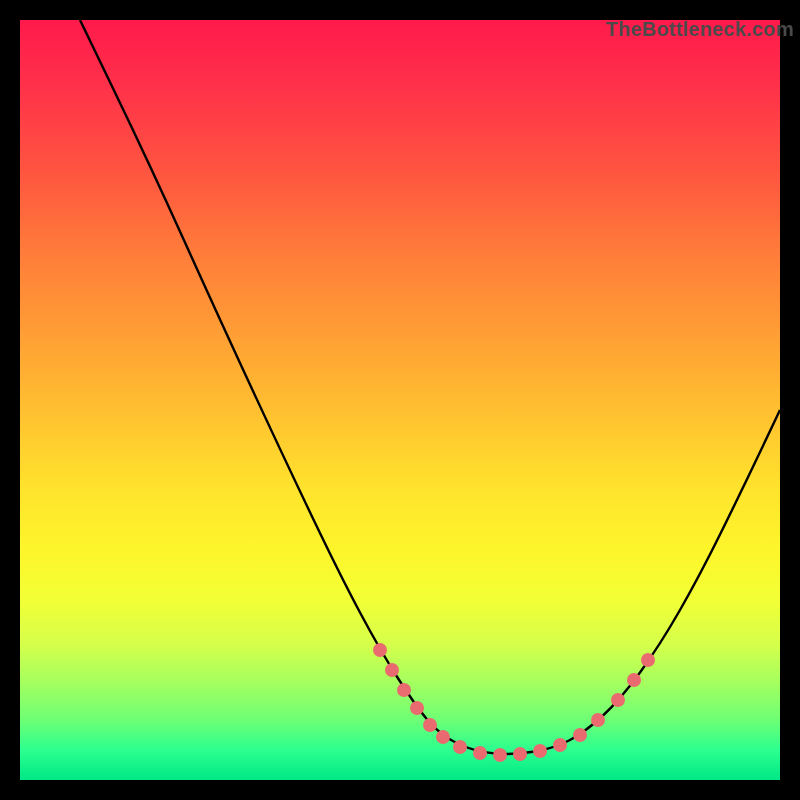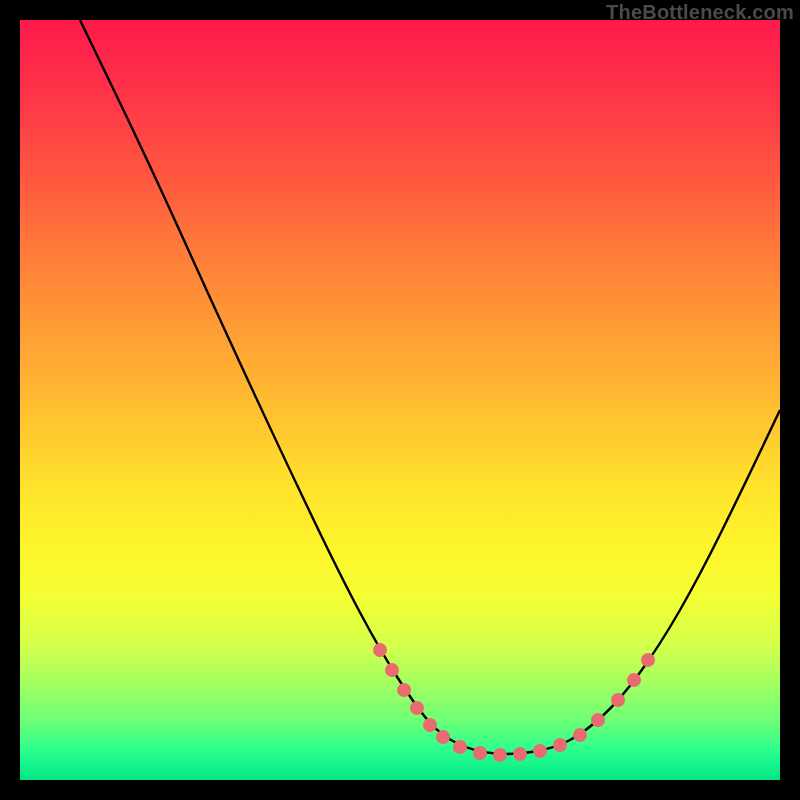--- a/index.html
+++ b/index.html
@@ -38,21 +38,21 @@
       #f3ff35 76%,
       #d6ff4a 82%,
       #a6ff5e 87%,
       #6fff75 92%,
       #2dff8e 96%,
       #00e886 100%
     );
   }
   .watermark {
     position: absolute;
-    top: 1px;
+    top: 18px;
     right: 6px;
     color: #4a4a4a;
     font-size: 20px;
     font-weight: 600;
     letter-spacing: 0.2px;
     z-index: 10;
   }
   svg.curve {
     position: absolute;
     left: 0;

